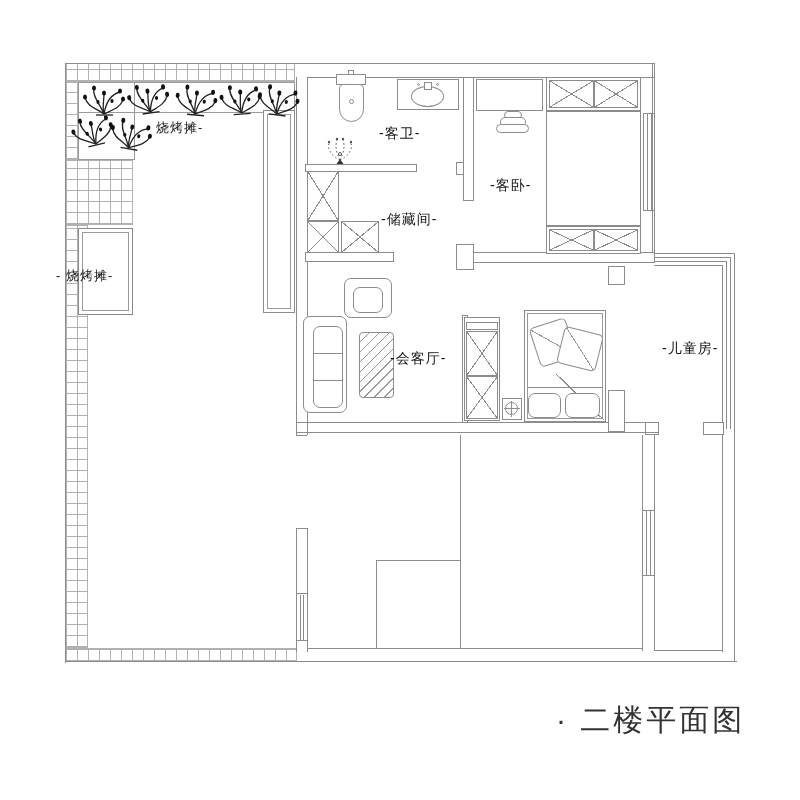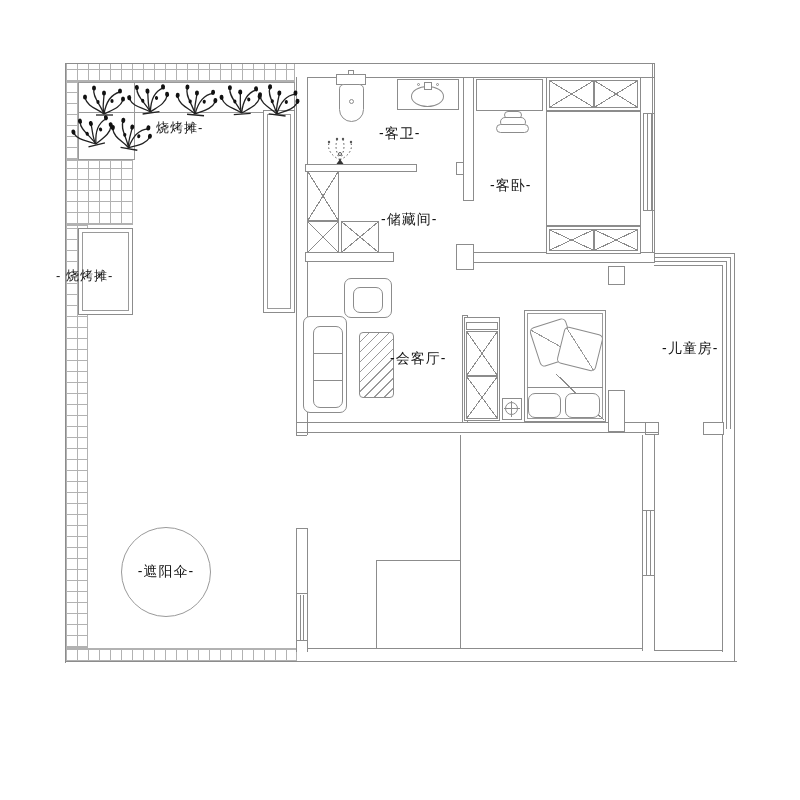--- a/index.html
+++ b/index.html
@@ -204,25 +204,23 @@
   <svg class="pl" style="left:322px;top:134px" width="36" height="32">
       <use href="#fountg"></use>
     </svg>
 
   <div class="dot" style="left:505px;top:402px;width:13px;height:13px"></div>
   <div class="ln" style="left:504px;top:408px;width:16px;height:1px"></div>
   <div class="ln" style="left:511px;top:401px;width:1px;height:16px"></div>
 
   <div class="rug" style="left:359px;top:332px;width:35px;height:66px"></div>
 
-  <div class="circle" style="left:121px;top:527px;width:90px;height:90px">
-    <span class="lab" style="position:static">-遮阳伞-</span>
-  </div>
 
   <div class="lab" style="left:146px;top:119px;font-size:13px">- 烧烤摊-</div>
   <div class="lab" style="left:56px;top:267px;font-size:13px">- 烧烤摊-</div>
   <div class="lab" style="left:379px;top:125px">-客卫-</div>
   <div class="lab" style="left:490px;top:177px">-客卧-</div>
   <div class="lab" style="left:381px;top:211px">-储藏间-</div>
   <div class="lab" style="left:390px;top:350px">-会客厅-</div>
   <div class="lab" style="left:662px;top:340px">-儿童房-</div>
 
+  <div class="title" style="left:556px;top:700px">· 二楼平面图</div>
 </div>
 
 </body></html>

